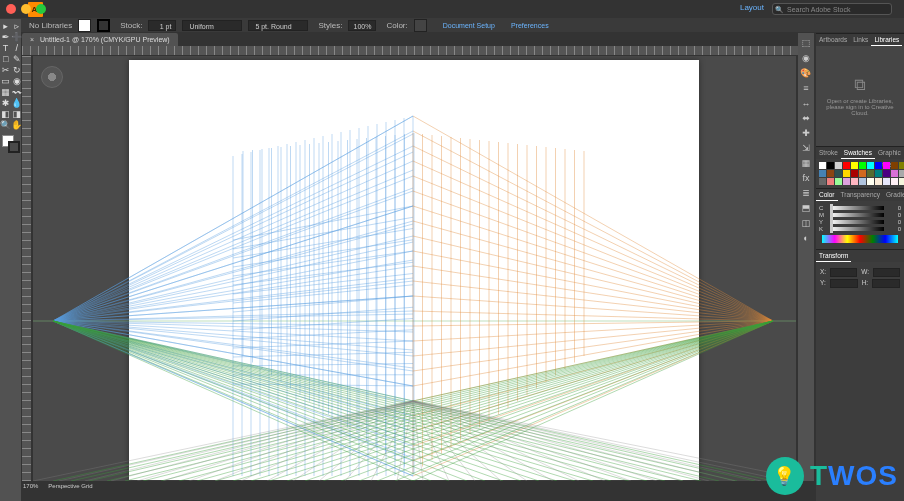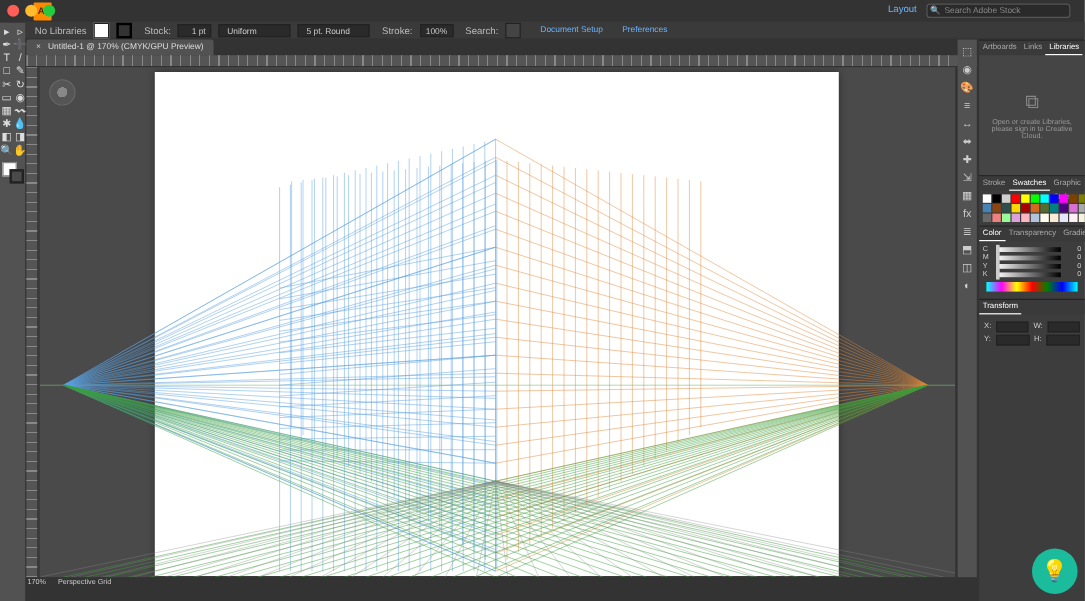--- a/index.html
+++ b/index.html
@@ -98,23 +98,23 @@
 
 <div class="topbar">
   <div class="ico"></div>
   <span class="label">No Libraries</span>
   <div class="ico" style="background:#fff"></div>
   <div class="ico" style="background:#333;border:2px solid #000"></div>
   <span class="label">Stock:</span>
   <div class="num">1 pt</div>
   <div class="field" style="width:60px">Uniform</div>
   <div class="field" style="width:60px">5 pt. Round</div>
-  <span class="label">Stroke:</span>
+  <span class="label">Styles:</span>
   <div class="num">100%</div>
-  <span class="label">Search:</span>
+  <span class="label">Color:</span>
   <div class="ico"></div>
   <span class="link">Document Setup</span>
   <span class="link">Preferences</span>
 </div>
 
 <div class="doctab">
   <span class="x">×</span>
   <span>Untitled-1 @ 170% (CMYK/GPU Preview)</span>
 </div>
 
@@ -553,13 +553,14 @@
   </div>
 </div>
 
 <div class="statusbar">
   <span>170%</span>
   <span>Perspective Grid</span>
 </div>
 
 <div class="watermark">
   <div class="wm-bulb">💡</div>
+  <div class="wm-text"><span class="t">T</span><span>WOS</span></div>
 </div>
 
 </body></html>

